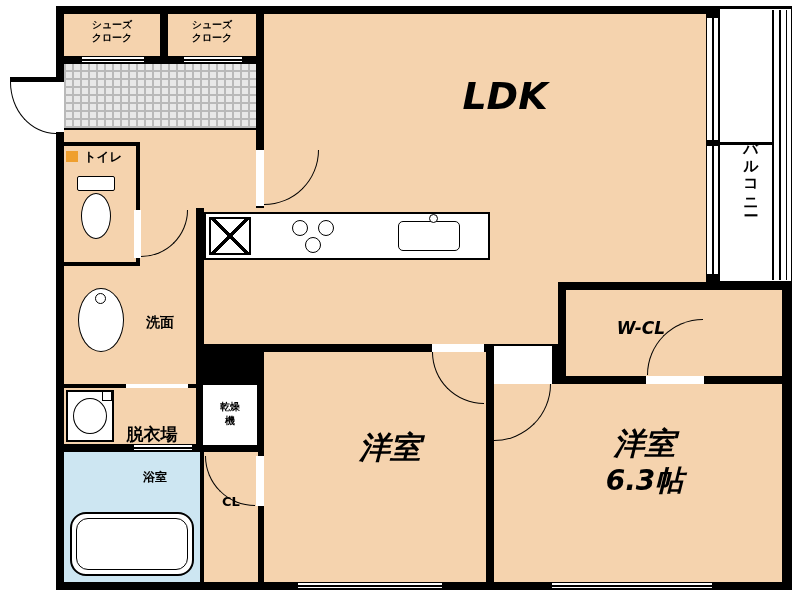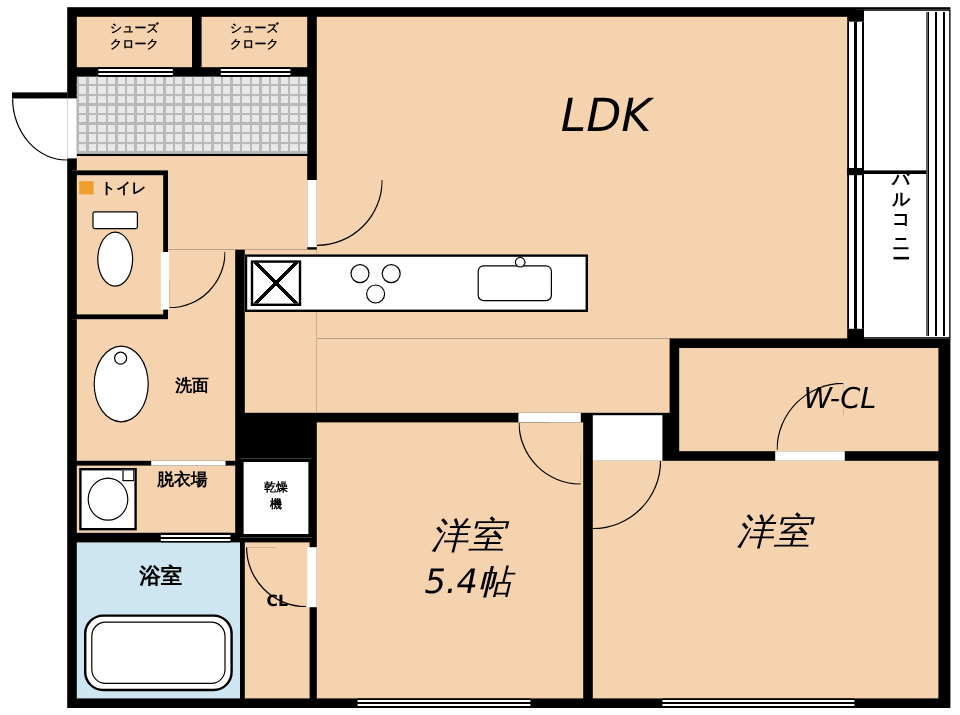--- a/index.html
+++ b/index.html
@@ -23,21 +23,21 @@
   .fridge{position:absolute;background-color:#fff;border:2px solid #000;box-sizing:border-box;
       background-image:linear-gradient(45deg,transparent 47%,#000 47% 53%,transparent 53%),
                        linear-gradient(-45deg,transparent 47%,#000 47% 53%,transparent 53%)}
   .arc{position:absolute;box-sizing:border-box;border:1.6px solid #000;background:transparent}
   .arc.bl{border-top:none;border-right:none;border-radius:0 0 0 100%}
   .arc.br{border-top:none;border-left:none;border-radius:0 0 100% 0}
   .arc.tl{border-bottom:none;border-right:none;border-radius:100% 0 0 0}
   .label{position:absolute;text-align:center;line-height:1.2;white-space:nowrap;color:#000}
   .label span{display:block}
   .sm{font-weight:bold}
-  .big{font-weight:normal;font-style:italic}
+  .big{font-weight:bold;font-style:italic}
   .vtext{writing-mode:vertical-rl;letter-spacing:2px}
 </style>
 </head>
 <body>
 
 <div class="page">
 
   <div class="backing" style="left:56px;top:6px;width:736px;height:584px"></div>
 
   <div class="room" style="left:64px;top:14px;width:96px;height:42px"></div>
@@ -111,33 +111,33 @@
   <div class="label sm" style="left:66px;top:18px;width:92px;font-size:10px;line-height:1.3">
     <span>シューズ</span>
     <span>クローク</span>
   </div>
   <div class="label sm" style="left:169px;top:18px;width:86px;font-size:10px;line-height:1.3">
     <span>シューズ</span>
     <span>クローク</span>
   </div>
   <div class="label sm" style="left:70px;top:149px;width:66px;font-size:12.5px">トイレ</div>
   <div class="label sm" style="left:118px;top:314px;width:84px;font-size:14px">洗面</div>
-  <div class="label sm" style="left:108px;top:392px;width:88px;font-size:14px">脱衣場</div>
+  <div class="label sm" style="left:108px;top:424px;width:88px;font-size:17px">脱衣場</div>
   <div class="label sm" style="left:202px;top:400px;width:56px;font-size:10px;line-height:1.4">
     <span>乾燥</span>
     <span>機</span>
   </div>
-  <div class="label sm" style="left:88px;top:470px;width:92px;font-size:18px">浴室</div>
+  <div class="label sm" style="left:109px;top:470px;width:92px;font-size:12px">浴室</div>
   <div class="label sm" style="left:206px;top:494px;width:50px;font-size:13px">CL</div>
   <div class="label big" style="left:375px;top:72px;width:260px;line-height:1.3">
     <span style="font-size:38px">LDK</span>
   </div>
   <div class="label big" style="left:290px;top:428px;width:200px;line-height:1.25">
     <span style="font-size:31px">洋室</span>
-    <span style="font-size:28px">5.4帖</span>
   </div>
   <div class="label big" style="left:542px;top:424px;width:205px;line-height:1.25">
     <span style="font-size:31px">洋室</span>
+    <span style="font-size:28px">6.3帖</span>
   </div>
-  <div class="label big" style="left:630px;top:318px;width:140px;font-size:24px">W-CL</div>
+  <div class="label big" style="left:571px;top:318px;width:140px;font-size:17px">W-CL</div>
   <div class="label sm vtext" style="left:736px;top:80px;width:24px;height:180px;font-size:15px">バルコニー</div>
 
 </div>
 
 </body></html>

